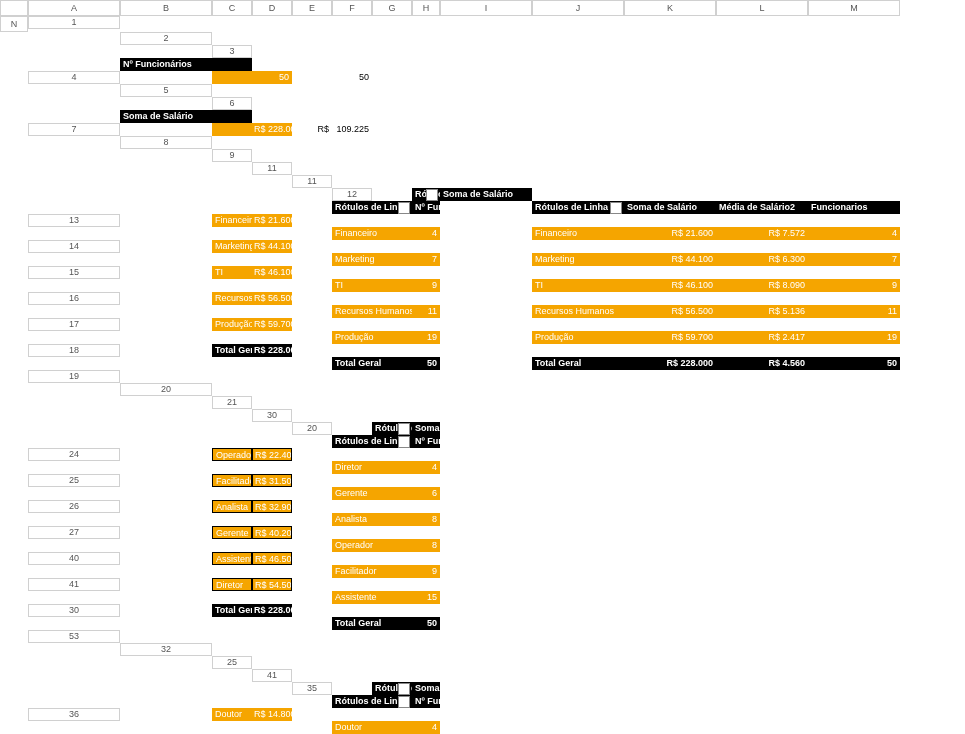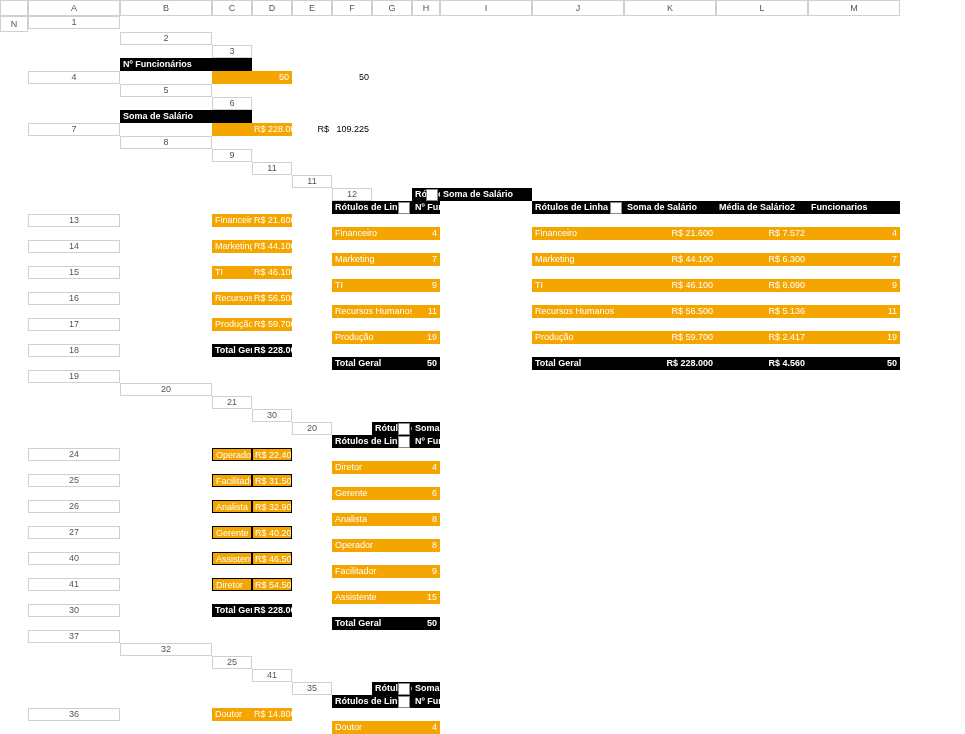--- a/index.html
+++ b/index.html
@@ -520,21 +520,21 @@
     <div class="cell"></div>
     <div class="cell"></div>
     <div class="cell total txt" style="grid-column: 7 / span 2;">Total Geral</div>
     <div class="cell total num">50</div>
     <div class="cell"></div>
     <div class="cell"></div>
     <div class="cell"></div>
     <div class="cell"></div>
     <div class="cell"></div>
     <div class="cell"></div>
-    <div class="rowhdr">37</div>
+    <div class="rowhdr">53</div>
     <div class="cell"></div>
     <div class="cell"></div>
     <div class="cell"></div>
     <div class="cell"></div>
     <div class="cell"></div>
     <div class="cell"></div>
     <div class="cell"></div>
     <div class="cell"></div>
     <div class="cell"></div>
     <div class="cell"></div>

